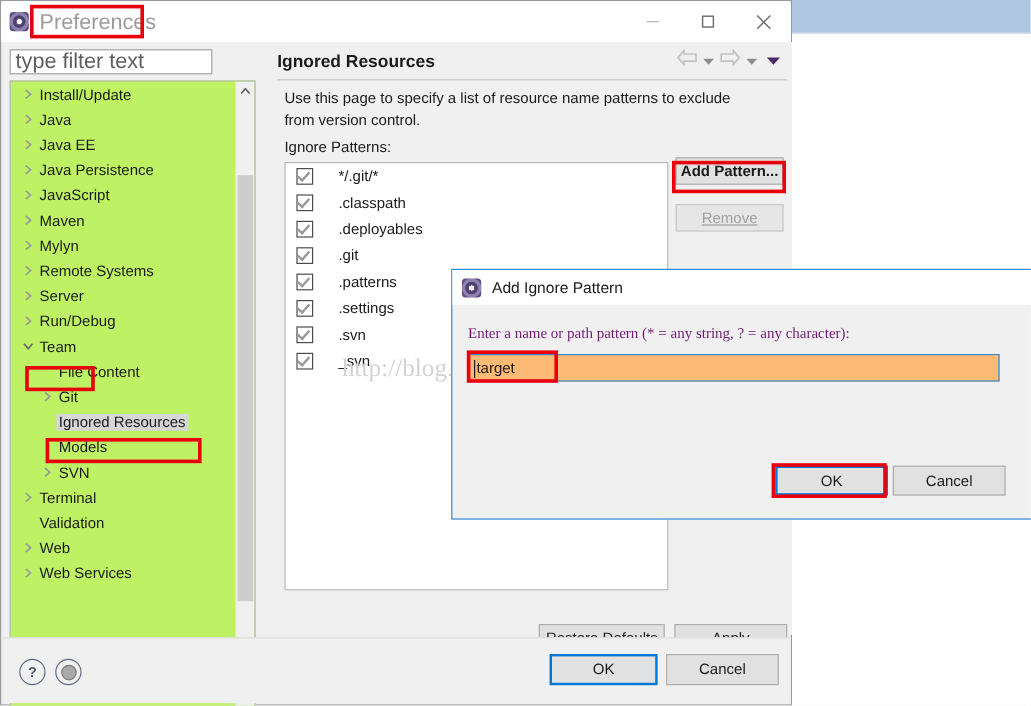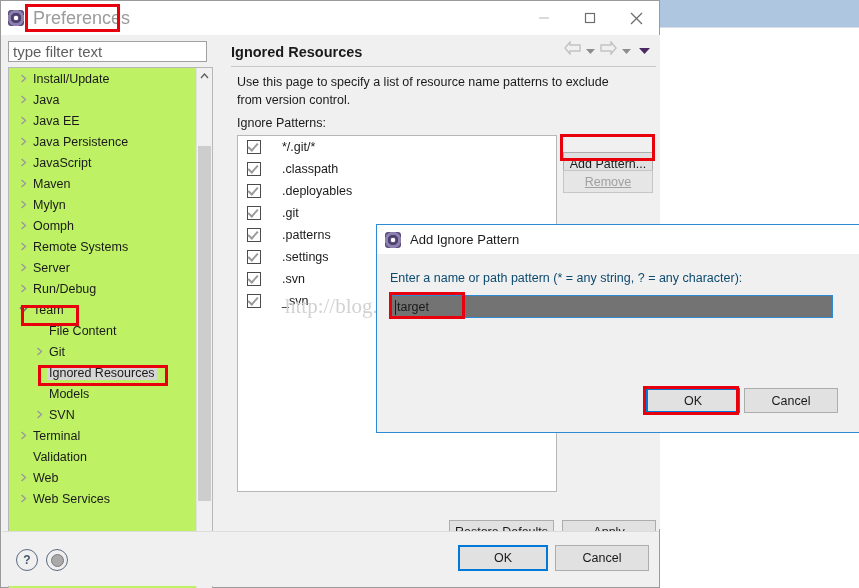--- a/index.html
+++ b/index.html
@@ -48,24 +48,24 @@
   }
   .wincontrols { position:absolute; right:0; top:0; height:34px; display:flex; }
   .wincontrol {
     width:46px; height:34px; display:flex; align-items:center; justify-content:center;
     color:#6d6d6d; font-size:14px;
   }
   .wincontrol svg { display:block; }
 
   
   #filter-box {
-    position:absolute; left:7px; top:40px; width:199px; height:21px;
+    position:absolute; left:7px; top:40px; width:169px; height:21px;
     box-sizing:border-box;
     border:1px solid #a0a0a0; background:#ffffff;
-    font-size:15px; color:#5f5f5f;
+    font-size:18px; color:#5f5f5f;
     padding:2px 4px;
     display:flex; align-items:center;
   }
 
   
   #tree-panel {
     position:absolute; left:7px; top:66px; width:205px; height:581px;
     box-sizing:border-box; background:#bef264;
     border:1px solid #b7b7b7;
     overflow:hidden;
@@ -140,21 +140,21 @@
   }
 
   .sidebtn {
     position:absolute; width:90px; height:23px;
     border:1px solid #adadad; background:#e1e1e1;
     font-size:12.5px; color:#1a1a1a;
     display:flex; align-items:center; justify-content:center;
     box-sizing:border-box;
   }
   .sidebtn.disabled { color:#a0a0a0; background:#e6e6e6; border-color:#c6c6c6;text-decoration:underline; }
-  #btn-addpattern { left:340px; top:117px; }
+  #btn-addpattern { left:340px; top:96px;font-weight:bold; }
   #btn-remove     { left:340px; top:135px; }
 
   #btn-restore {
     position:absolute; left:226px; top:485px; width:105px; height:24px;
     border:1px solid #adadad; background:#e1e1e1; box-sizing:border-box;
     display:flex; align-items:center; justify-content:center;
     font-size:12.5px; color:#1a1a1a;
   }
   #btn-apply {
     position:absolute; left:339px; top:485px; width:94px; height:24px;
@@ -224,26 +224,26 @@
     content:""; position:absolute; inset:3px; border-radius:50%;
     border:2px solid #4a3f6b;
   }
   #dlg-title { font-size:13px; color:#1a1a1a; }
   #dlg-close {
     position:absolute; right:6px; top:0; width:30px; height:29px;
     display:flex; align-items:center; justify-content:center;
     color:#3c3c3c;
   }
   #dlg-prompt {
-    position:absolute; left:13px; top:46px; font-size:12.5px; color:#0c4a6e;
+    position:absolute; left:13px; top:46px; font-size:12.5px; color:#701a75;font-family:Liberation Serif, serif;
   }
   #dlg-input {
     position:absolute; left:13px; top:70px; width:443px; height:23px;
     box-sizing:border-box;
-    border:1px solid #2f8ad6; background:#737373;
+    border:1px solid #2f8ad6; background:#fdba74;
     font-size:12.5px; color:#1a1a1a;
     display:flex; align-items:center; padding-left:6px;
   }
   #dlg-input .caret {
     position:absolute; left:4px; top:4px; width:1px; height:15px; background:#1a1a1a;
   }
   #dlg-ok {
     position:absolute; left:646px; top:388px; width:94px; height:25px;
     box-sizing:border-box;
     border:2px solid #0078d7; background:#e1e1e1;
@@ -347,28 +347,20 @@
           </span>
           <span class="tlabel">Maven</span>
         </div>
         <div class="tree-item ind0">
           <span class="arrow">
             <svg width="7" height="9" viewBox="0 0 7 9">
               <polyline points="1.5,1 5.5,4.5 1.5,8" fill="none" stroke="#9a9a9a" stroke-width="1.4"></polyline>
             </svg>
           </span>
           <span class="tlabel">Mylyn</span>
-        </div>
-        <div class="tree-item ind0">
-          <span class="arrow">
-            <svg width="7" height="9" viewBox="0 0 7 9">
-              <polyline points="1.5,1 5.5,4.5 1.5,8" fill="none" stroke="#9a9a9a" stroke-width="1.4"></polyline>
-            </svg>
-          </span>
-          <span class="tlabel">Oomph</span>
         </div>
         <div class="tree-item ind0">
           <span class="arrow">
             <svg width="7" height="9" viewBox="0 0 7 9">
               <polyline points="1.5,1 5.5,4.5 1.5,8" fill="none" stroke="#9a9a9a" stroke-width="1.4"></polyline>
             </svg>
           </span>
           <span class="tlabel">Remote Systems</span>
         </div>
         <div class="tree-item ind0">

